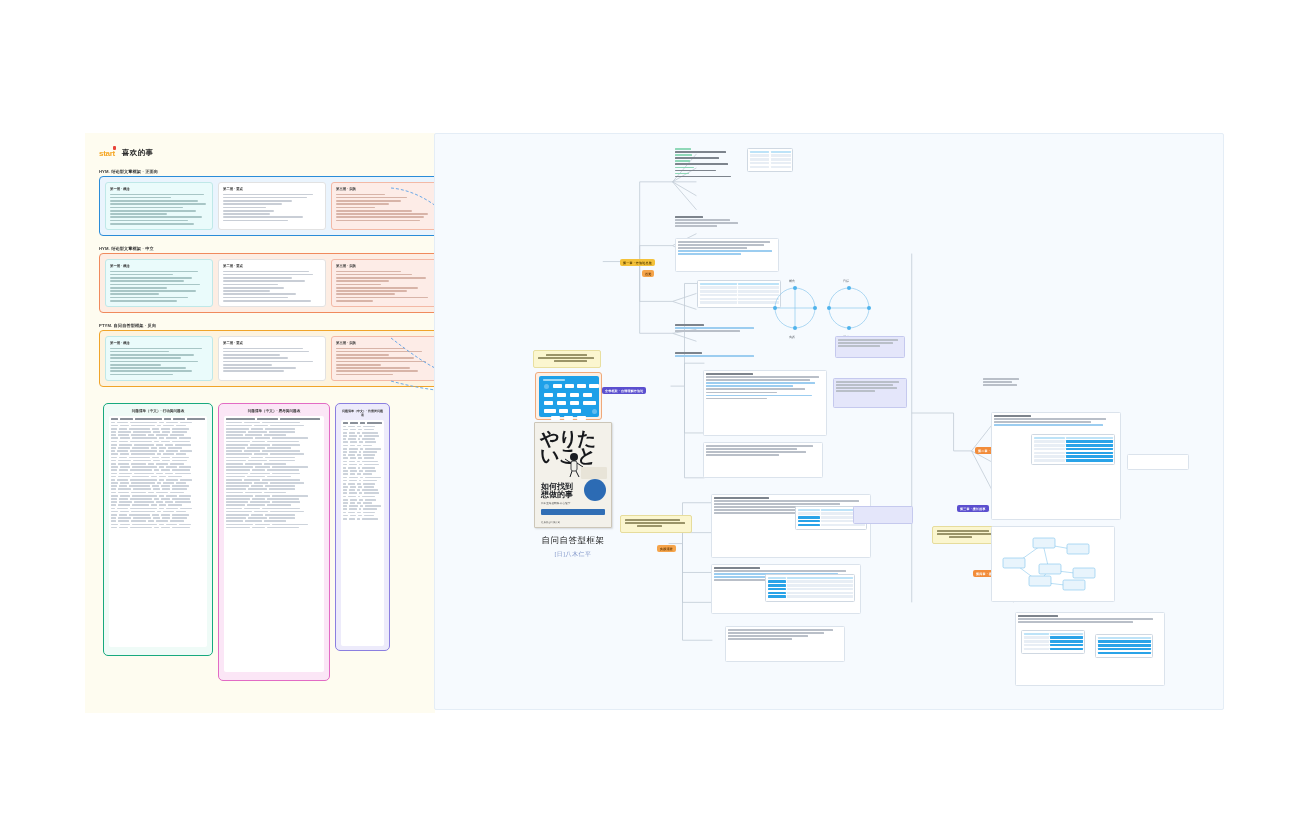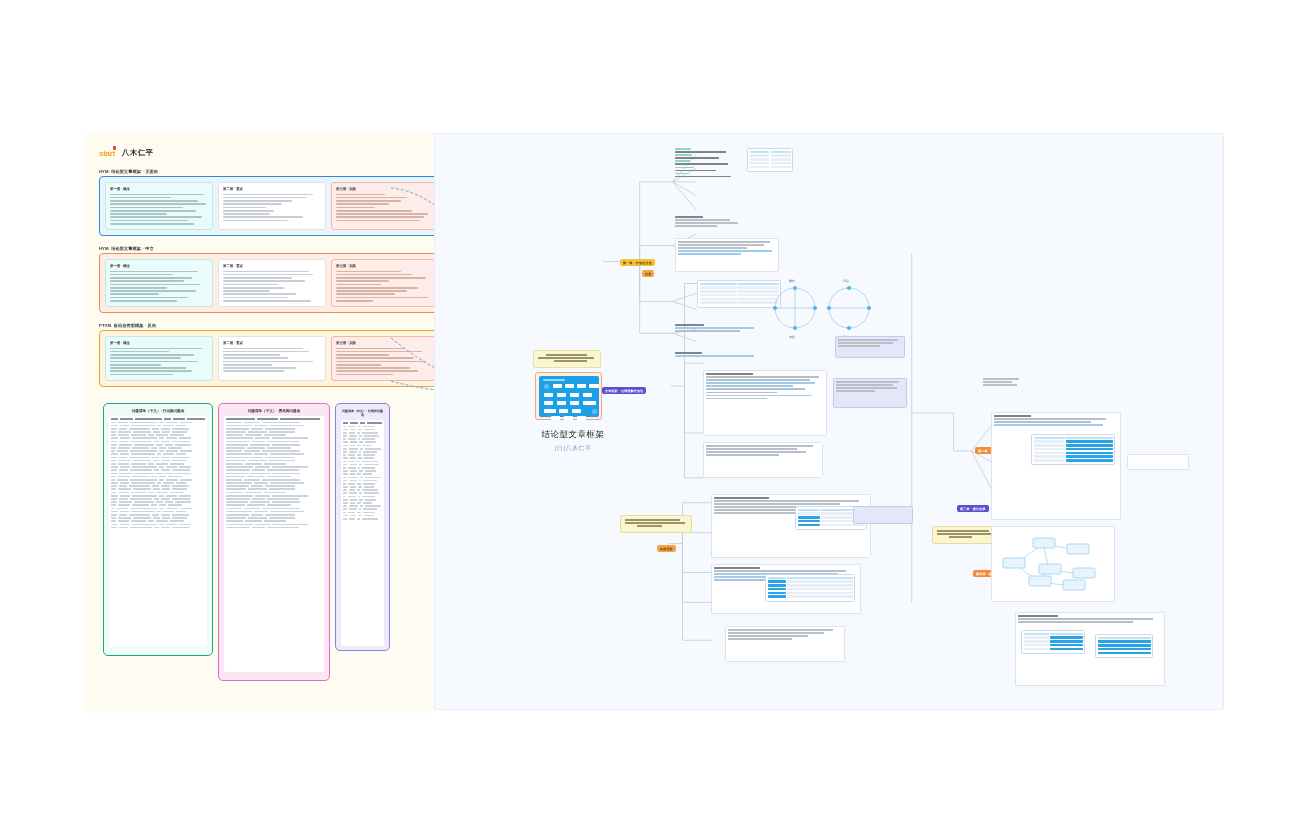--- a/index.html
+++ b/index.html
@@ -146,21 +146,21 @@
 </style>
 </head>
 <body>
 
 <div id="stage">
 
   <div id="left-panel">
 
     <div class="brand-row">
       <span class="brand-logo">start</span>
-      <span class="brand-title">八木仁平</span>
+      <span class="brand-title">喜欢的事</span>
     </div>
 
     <div class="sec-label" style="left:14px; top:36px;">HYM. 结论型文章框架 · 正面向</div>
     <div class="cardgroup g1" style="left:14px; top:43px;">
       <div class="mini-card cyan">
         <div class="mc-h">第一层 · 概念</div>
         <div class="mc-line" style="width:96%"></div>
           <div class="mc-line" style="width:62%"></div>
         <div class="mc-line" style="width:90%"></div>
           <div class="mc-line" style="width:98%"></div>
@@ -1040,21 +1040,38 @@
         <div class="fnode" style="left:20px; top:33px; width:9px;"></div>
         <div class="fnode" style="left:33px; top:33px; width:9px;"></div>
         <div class="fdot" style="left:53px; top:33px; width:5px; height:5px; background:#64bdf0;"></div>
         <div class="fnode" style="left:12px; top:40px; width:9px;"></div>
         <div class="fnode" style="left:25px; top:40px; width:9px;"></div>
         <div class="fnode" style="left:38px; top:40px; width:9px;"></div>
       </div>
     </div>
 
     <div id="book-block">
-      <div class="book-title">结论型文章框架</div>
+      <div class="book-cover">
+        <div class="bc-kana">やりた<br>いこと</div>
+        <svg class="bc-ill" viewBox="0 0 26 30">
+          <circle cx="13" cy="8" r="4" fill="#1a1d22"></circle>
+          <rect x="10" y="12" width="6" height="10" rx="2" fill="#f0f0ea" stroke="#1a1d22" stroke-width=".8"></rect>
+          <line x1="10" y1="14" x2="4" y2="10" stroke="#1a1d22" stroke-width="1"></line>
+          <line x1="16" y1="14" x2="22" y2="18" stroke="#1a1d22" stroke-width="1"></line>
+          <line x1="11" y1="22" x2="9" y2="28" stroke="#1a1d22" stroke-width="1"></line>
+          <line x1="15" y1="22" x2="18" y2="28" stroke="#1a1d22" stroke-width="1"></line>
+        </svg>
+        <div class="bc-blurb"></div>
+        <div class="bc-cn">如何找到<br>想做的事</div>
+        <div class="bc-sub">日本亚马逊畅销书 心理学</div>
+        <div class="bc-badge"></div>
+        <div class="bc-bar"></div>
+        <div class="bc-pub">北京联合出版公司</div>
+      </div>
+      <div class="book-title">自问自答型框架</div>
       <div class="book-author">[日]八木仁平</div>
     </div>
 
     <div class="tb" style="left:240px; top:14px; width:58px;">
       <div class="bar grn" style="width:28%"></div>
         <div class="bar dk" style="width:88%"></div>
       <div class="bar grn" style="width:30%"></div>
         <div class="bar dk" style="width:76%"></div>
       <div class="bar grn" style="width:26%"></div>
         <div class="bar dk" style="width:92%"></div>

